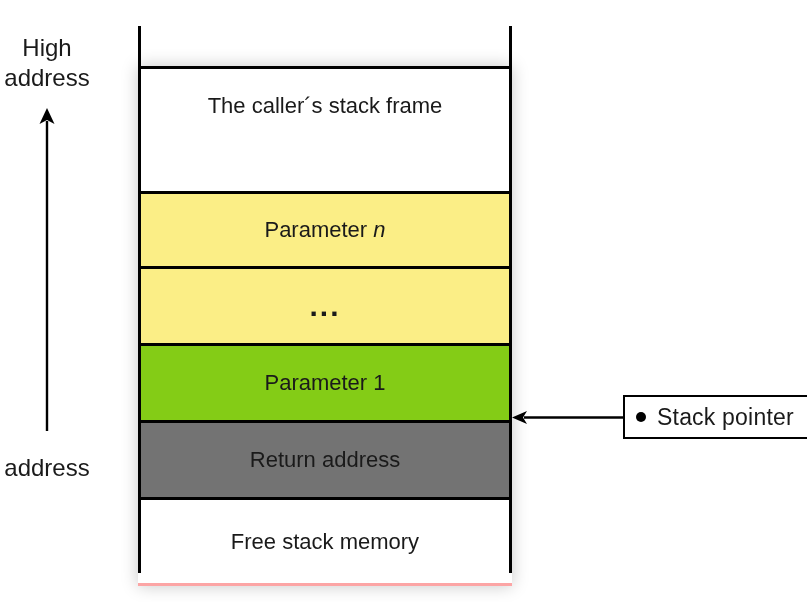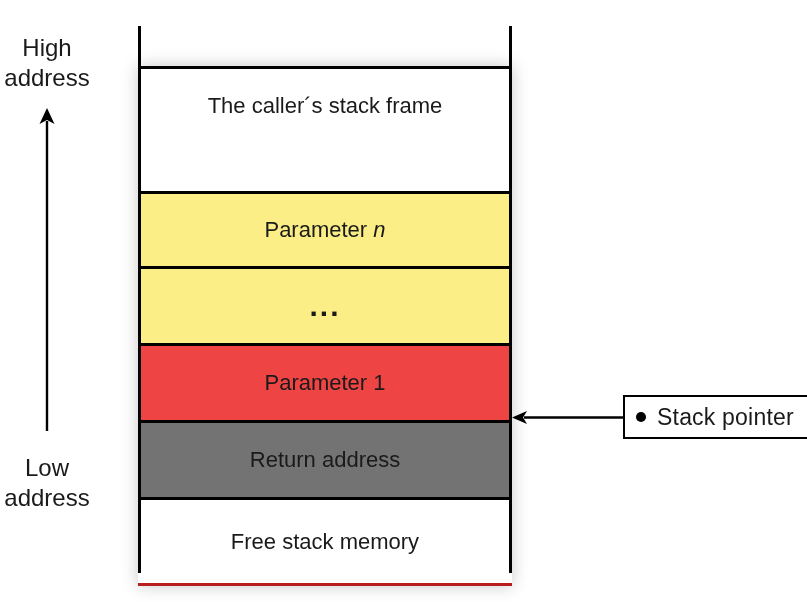--- a/index.html
+++ b/index.html
@@ -73,21 +73,21 @@
     border-top: 3px solid #000;
     width: 374px;
     display: flex;
     align-items: center;
     justify-content: center;
     font-size: 22px;
     background: #ffffff;
   }
   .row.h77 { height: 77px; }
   .row.h75 { height: 75px; margin-top: 48px; }
-  .row.last { height: 89px; border-bottom: 3px solid #b91c1c; text-align: center; }
+  .row.last { height: 89px; border-bottom: 3px solid #fca5a5; text-align: center; }
   .row .it { font-style: italic; }
   .row .dots-label { font-weight: bold; font-size: 30px; letter-spacing: 2px; }
 
   
   .sp-box {
     position: absolute;
     box-sizing: border-box;
     left: 623px;
     top: 395px;
     width: 212px;
@@ -122,38 +122,37 @@
     <div>High</div>
     <div>address</div>
   </div>
 
   <svg class="up-arrow-svg" viewBox="0 0 24 324" xmlns="http://www.w3.org/2000/svg">
     <line x1="12" y1="14" x2="12" y2="324" stroke="#000" stroke-width="2.4"></line>
     <polygon points="12,1 4.5,17 12,13 19.5,17" fill="#000"></polygon>
   </svg>
 
   <div class="side-label low">
-    <div>Low</div>
     <div>address</div>
   </div>
 
   <div class="rail left"></div>
   <div class="rail right"></div>
 
   <div class="sections">
     <div class="row h77" style="background: rgb(255, 255, 255);">
       <span>The caller´s stack frame</span>
     </div>
     <div class="row h75" style="background: rgb(251, 238, 134);">
       <span><span>Parameter </span><span class="it">n</span></span>
     </div>
     <div class="row h77" style="background: rgb(251, 238, 134);">
       <span class="dots-label">...</span>
     </div>
-    <div class="row h77" style="background: #ef4444;">
+    <div class="row h77" style="background: #84cc16;">
       <span>Parameter 1</span>
     </div>
     <div class="row h77" style="background: #737373;">
       <span>Return address</span>
     </div>
     <div class="row last" style="background: rgb(255, 255, 255);">
       <span>Free stack memory</span>
     </div>
   </div>
 

